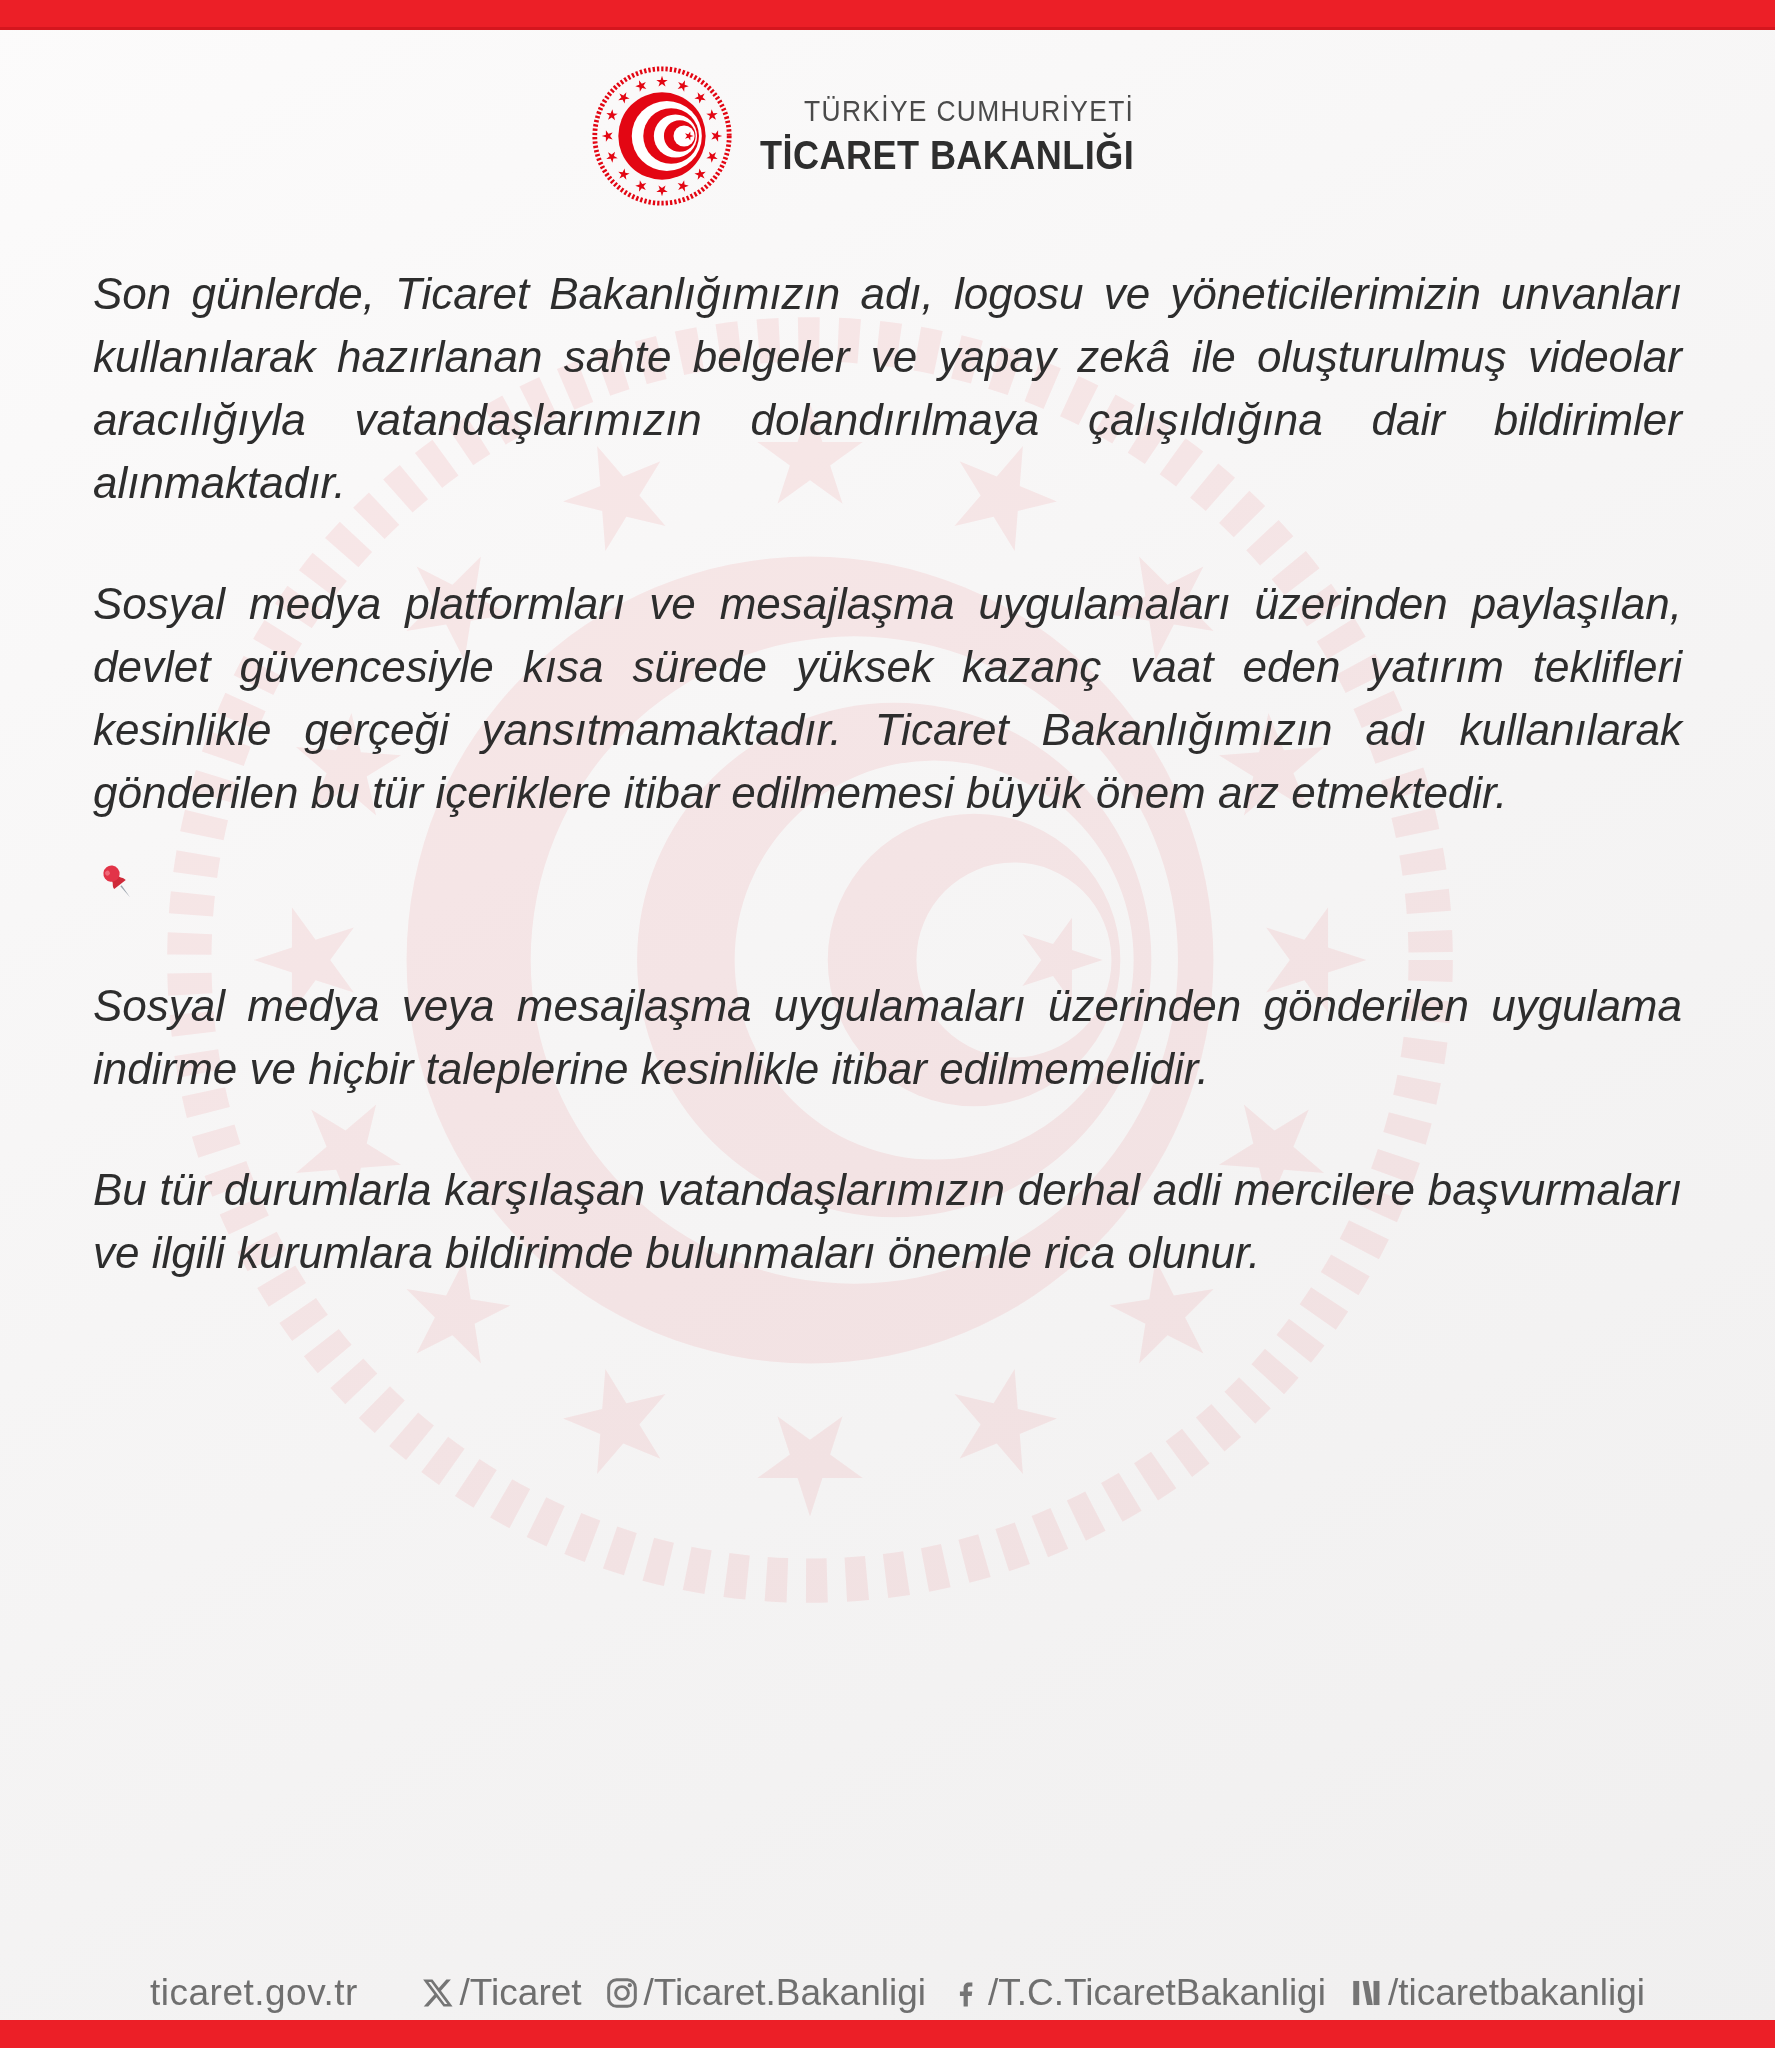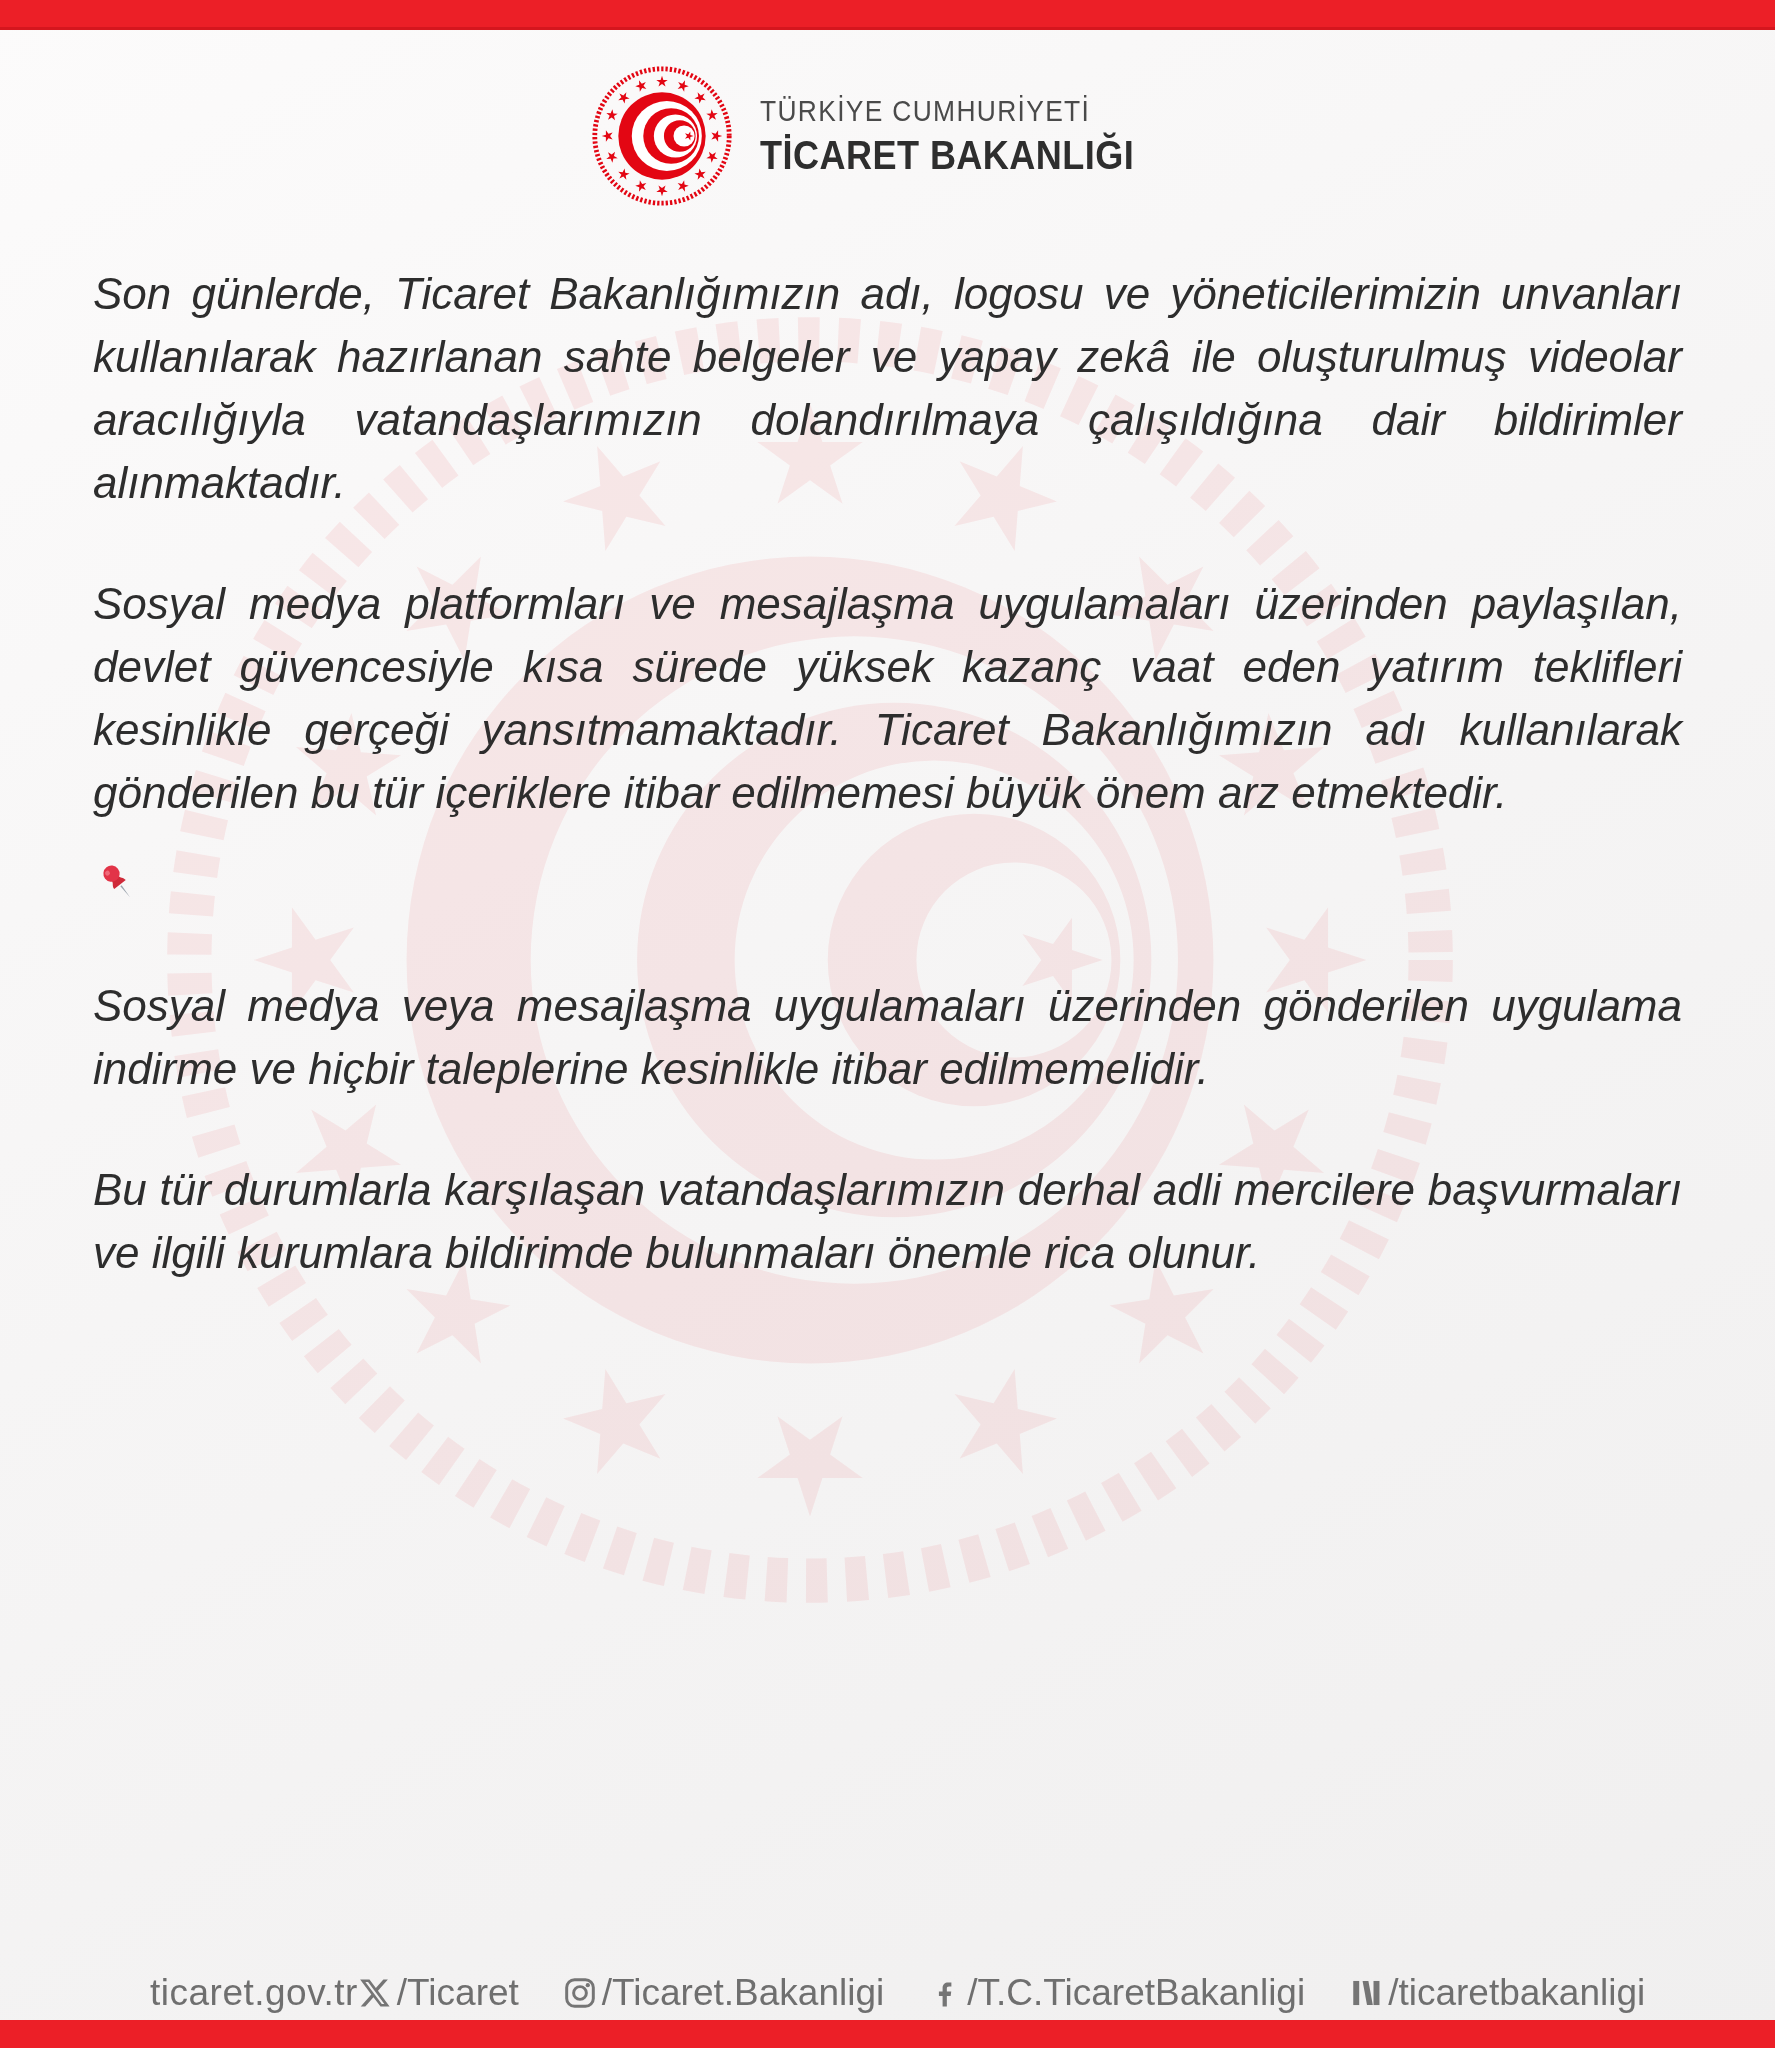--- a/index.html
+++ b/index.html
@@ -12,42 +12,42 @@
   }
   .bar{position:absolute;left:0;right:0;background:#ec1f27;}
   .bar.top{top:0;height:27px;border-bottom:3px solid #d5161e;}
   .bar.bottom{bottom:0;height:28px;}
   .watermark{
     position:absolute;left:145px;top:295px;width:1330px;height:1330px;
     opacity:0.065;pointer-events:none;
   }
   .header{
     position:absolute;top:64px;left:0;right:0;
-    display:flex;justify-content:center;align-items:center;gap:26px;
+    display:flex;justify-content:center;align-items:center;gap:26px;text-align:right;
   }
   .emblem{width:144px;height:144px;}
   .ministry-name{display:flex;flex-direction:column;justify-content:center;gap:4px;
     transform:scaleX(.88);transform-origin:left center;}
   .ministry-line1{font-size:30px;letter-spacing:1.5px;color:#4a4a4a;}
   .ministry-line2{font-size:41px;font-weight:bold;letter-spacing:.5px;color:#2e2e2e;}
   .content{
     position:absolute;top:262px;left:93px;right:93px;
     color:#2d2d2d;font-size:44px;line-height:63px;
   }
   .para{margin:0 0 58px;text-align:justify;text-justify:inter-word;font-style:italic;}
   .reminder{display:flex;align-items:center;gap:16px;margin:-28px 0 68px;}
   .pin-icon{width:52px;height:52px;flex:0 0 auto;}
   .closing{margin:-18px 0 0;text-align:left;}
   .footer{
     position:absolute;left:150px;right:130px;bottom:34px;height:42px;
     display:flex;justify-content:space-between;align-items:center;
     color:#6f6f6f;font-size:37px;
   }
   .website{letter-spacing:.5px;}
-  .social{display:flex;align-items:center;gap:44px;}
+  .social{display:flex;align-items:center;gap:23px;}
   .social-item{display:flex;align-items:center;gap:5px;}
   .social-item svg{width:34px;height:34px;display:block;}
   .hidden-defs{position:absolute;width:0;height:0;overflow:hidden;}
 </style>
 </head>
 <body>
 
 <svg class="hidden-defs" aria-hidden="true">
   <defs>
     <path id="star5" d="M0,-1 L0.2245,-0.309 L0.951,-0.309 L0.3633,0.118 L0.5878,0.809 L0,0.382 L-0.5878,0.809 L-0.3633,0.118 L-0.951,-0.309 L-0.2245,-0.309 Z"></path>

